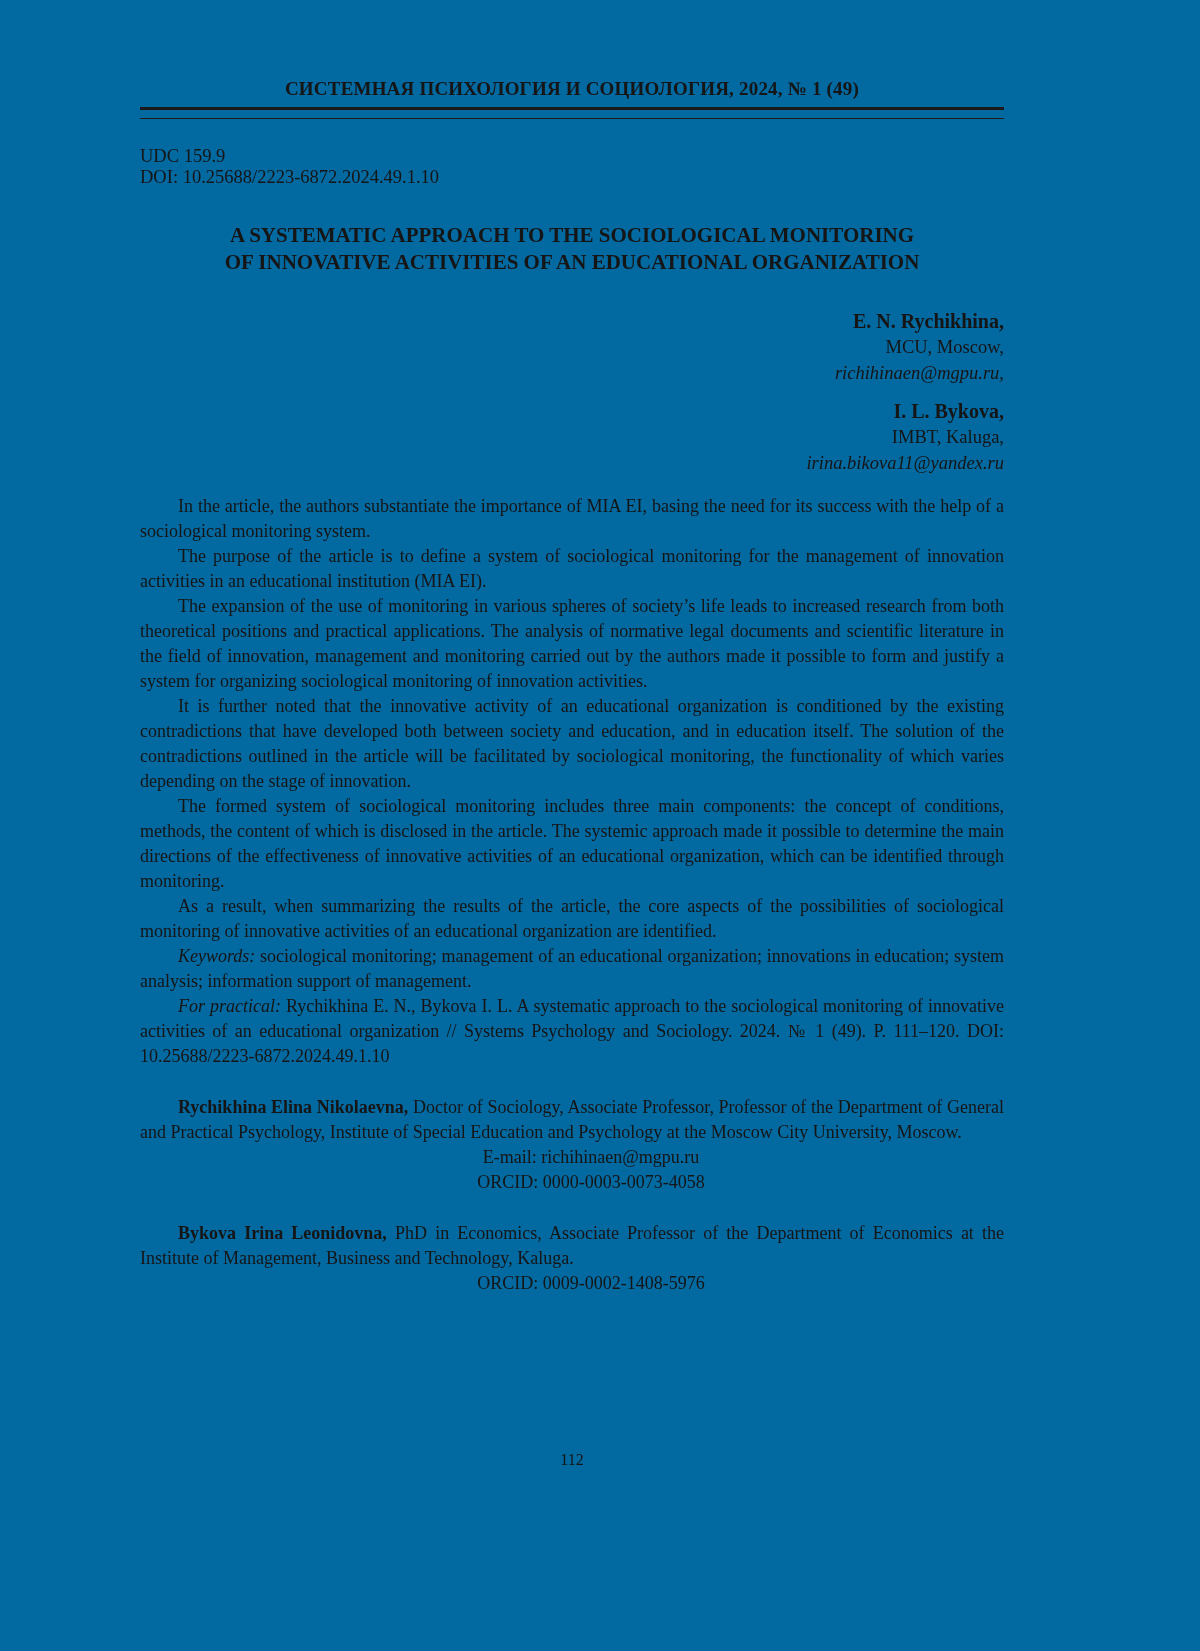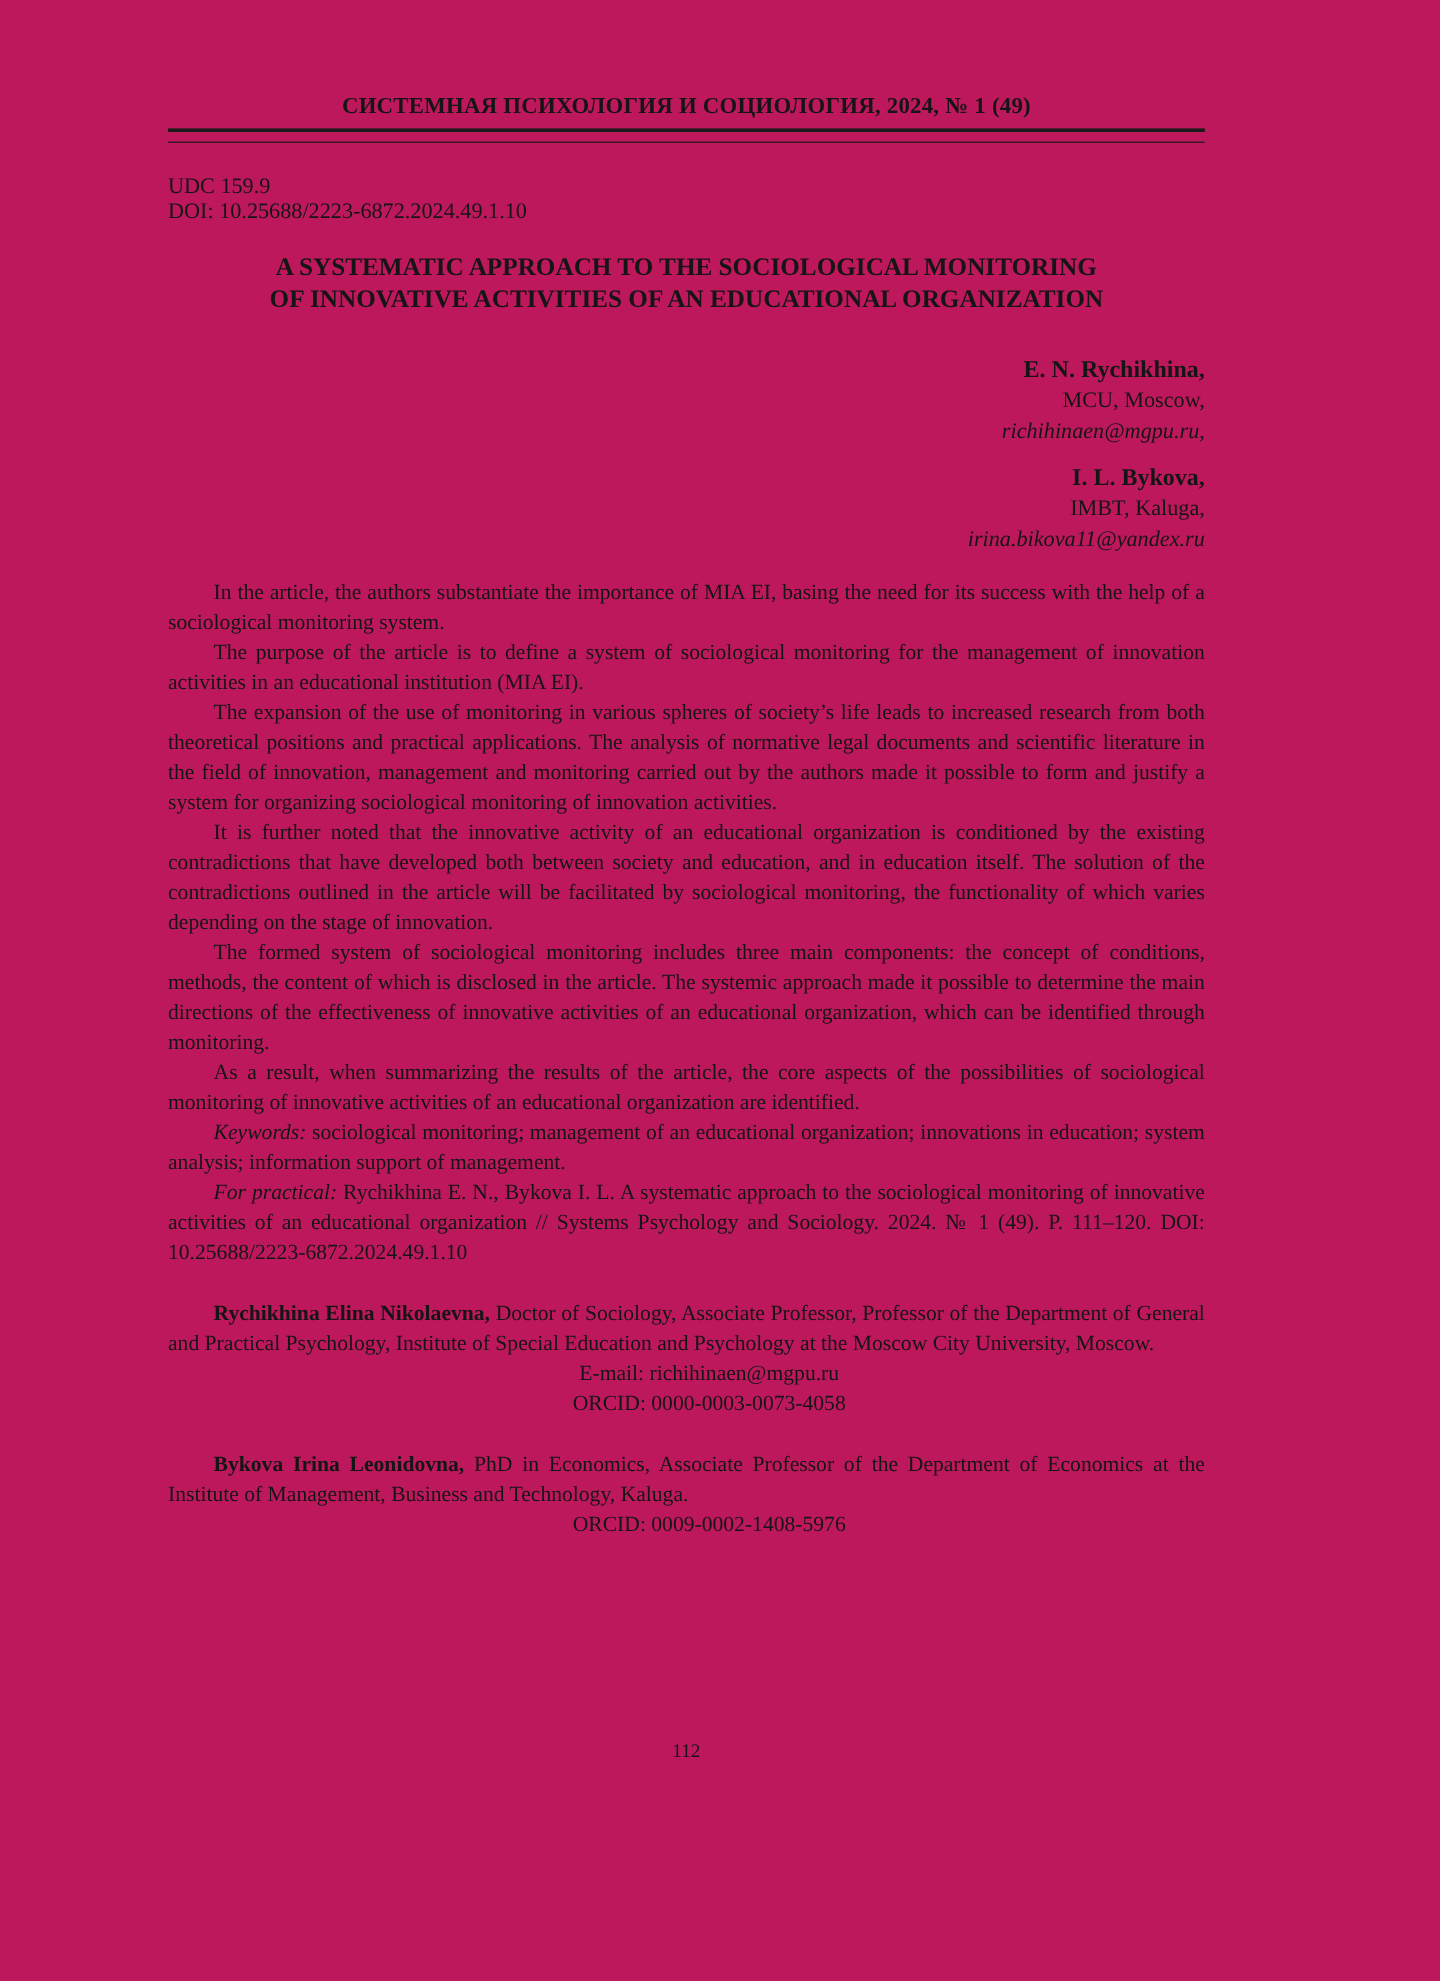--- a/index.html
+++ b/index.html
@@ -1,20 +1,20 @@
 <!DOCTYPE html>
 <html><head>
 <meta charset="utf-8">
 <style>
   html, body { margin: 0; padding: 0; background: #ffffff; }
   .page {
     position: relative;
     width: 1200px;
     height: 1651px;
-    background: #be185d;
+    background: #0369a1;
     overflow: hidden;
     font-family: "Liberation Serif", "DejaVu Serif", serif;
     color: #151515;
   }
   .content { padding: 78px 196px 0 140px; }
 
   .journal-title {
     font-size: 19px;
     font-weight: bold;
     text-align: center;
@@ -24,21 +24,21 @@
   .double-rule {
     margin-top: 7px;
     height: 8px;
     border-top: 3px solid #1a1a1a;
     border-bottom: 1.5px solid #1a1a1a;
   }
 
   .meta { margin-top: 27px; font-size: 18.5px; line-height: 21px; }
 
   .article-title {
-    margin-top: 21px;
+    margin-top: 34px;
     font-size: 21px;
     font-weight: bold;
     text-align: center;
     line-height: 27px;
   }
   .article-title span { display: block; }
 
   .authors { margin-top: 32px; text-align: right; font-size: 18.5px; line-height: 26px; }
   .author-block + .author-block { margin-top: 12px; }
   .author-name { font-size: 20px; font-weight: bold; }

